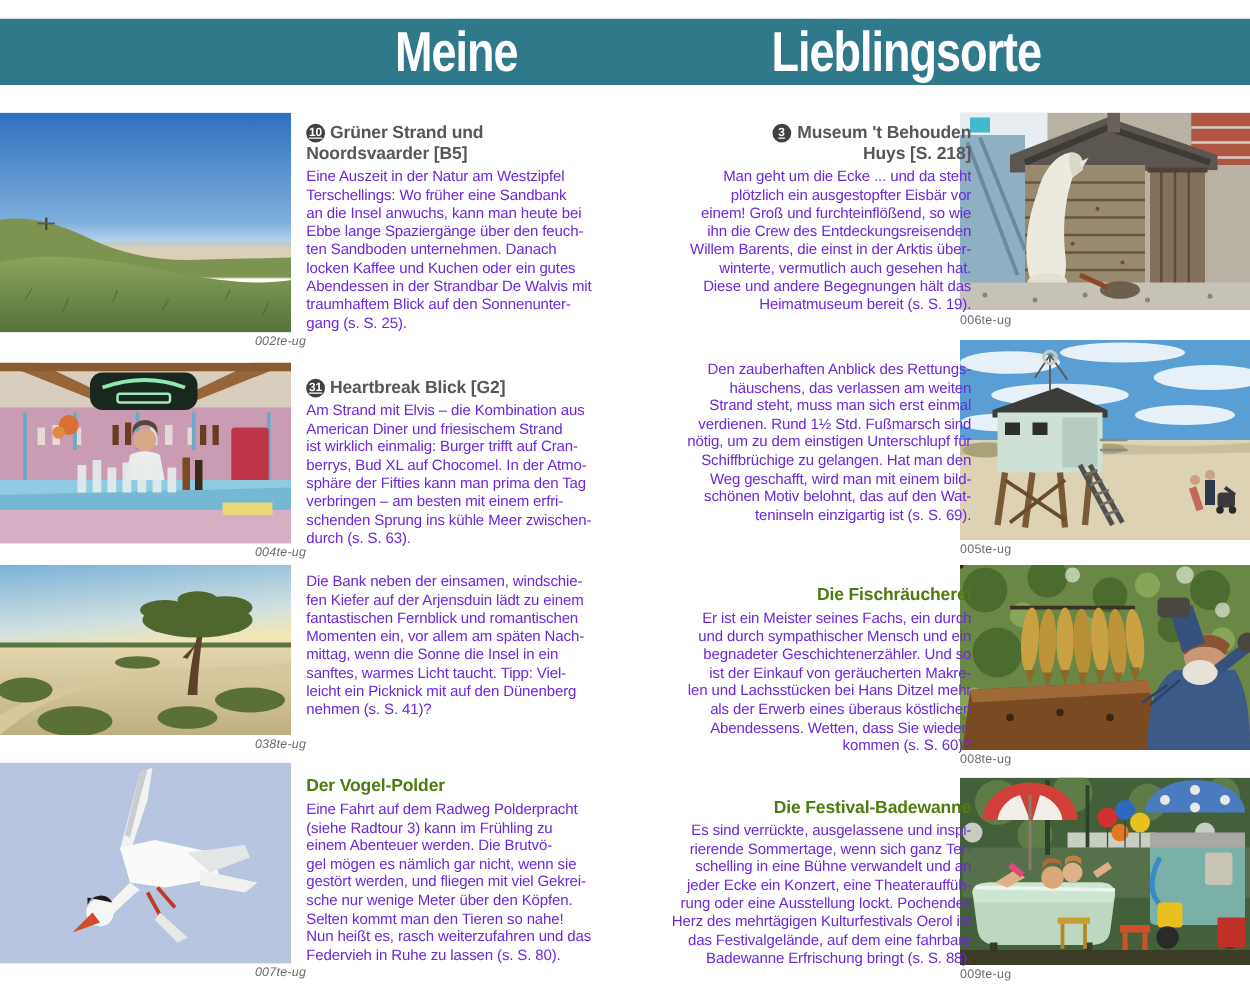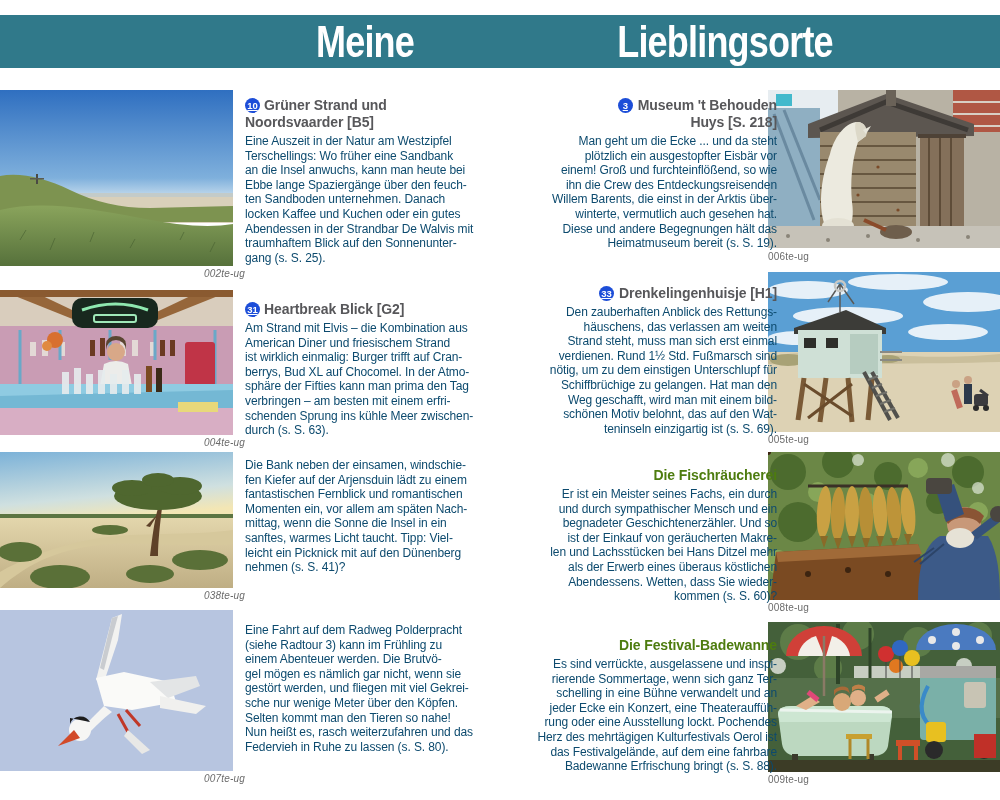--- a/index.html
+++ b/index.html
@@ -15,24 +15,24 @@
   .bw2{left:570px;width:310px;}
 
   
   .entry{position:absolute;width:250px;}
   .col-left .entry,.entry.left{left:245px;text-align:left;}
   .entry.right{left:527px;text-align:right;}
   .heading{font-size:14px;font-weight:bold;line-height:17px;color:#57575a;letter-spacing:-0.1px;}
   .heading .h-text{white-space:pre-line;}
   .heading.teal{color:#4d7c0f;}
   .badge{display:inline-block;min-width:15px;height:15px;border-radius:50%;
-         background:#1d4ed8;color:#fff;font-size:9.5px;font-weight:bold;line-height:15px;
+         background:#404040;color:#fff;font-size:9.5px;font-weight:bold;line-height:15px;
          text-align:center;vertical-align:1px;margin-right:4px;letter-spacing:0;text-decoration:underline;}
   .entry.right .badge{margin-right:5px;}
-  .body-text{margin-top:3px;font-size:12px;line-height:14.6px;color:#0c4a6e;
+  .body-text{margin-top:3px;font-size:12px;line-height:14.6px;color:#6d28d9;
              letter-spacing:-0.1px;white-space:pre-line;}
 
   
   .photo{position:absolute;overflow:hidden;}
   .photo svg{display:block;}
   .caption{position:absolute;font-size:10px;color:#6b6b6b;letter-spacing:0.2px;}
   .cap-r{width:233px;text-align:right;font-style:italic;}
   .cap-l{left:768px;text-align:left;width:232px;}
 </style>
 </head>
@@ -435,20 +435,23 @@
 fen Kiefer auf der Arjensduin lädt zu einem
 fantastischen Fernblick und romantischen
 Momenten ein, vor allem am späten Nach-
 mittag, wenn die Sonne die Insel in ein
 sanftes, warmes Licht taucht. Tipp: Viel-
 leicht ein Picknick mit auf den Dünenberg
 nehmen (s. S. 41)?</div>
   </div>
 
   <div class="entry left" style="top:620px;">
+    <div class="heading teal">
+      <span class="h-text">Der Vogel-Polder</span>
+    </div>
     <div class="body-text">Eine Fahrt auf dem Radweg Polderpracht
 (siehe Radtour 3) kann im Frühling zu
 einem Abenteuer werden. Die Brutvö-
 gel mögen es nämlich gar nicht, wenn sie
 gestört werden, und fliegen mit viel Gekrei-
 sche nur wenige Meter über den Köpfen.
 Selten kommt man den Tieren so nahe!
 Nun heißt es, rasch weiterzufahren und das
 Federvieh in Ruhe zu lassen (s. S. 80).</div>
   </div>
@@ -462,23 +465,20 @@
 plötzlich ein ausgestopfter Eisbär vor
 einem! Groß und furchteinflößend, so wie
 ihn die Crew des Entdeckungsreisenden
 Willem Barents, die einst in der Arktis über-
 winterte, vermutlich auch gesehen hat.
 Diese und andere Begegnungen hält das
 Heimatmuseum bereit (s. S. 19).</div>
   </div>
 
   <div class="entry right" style="top:285px;">
-    <div class="heading">
-      <span class="badge">33</span><span class="h-text">Drenkelingenhuisje [H1]</span>
-    </div>
     <div class="body-text">Den zauberhaften Anblick des Rettungs-
 häuschens, das verlassen am weiten
 Strand steht, muss man sich erst einmal
 verdienen. Rund 1½ Std. Fußmarsch sind
 nötig, um zu dem einstigen Unterschlupf für
 Schiffbrüchige zu gelangen. Hat man den
 Weg geschafft, wird man mit einem bild-
 schönen Motiv belohnt, das auf den Wat-
 teninseln einzigartig ist (s. S. 69).</div>
   </div>

